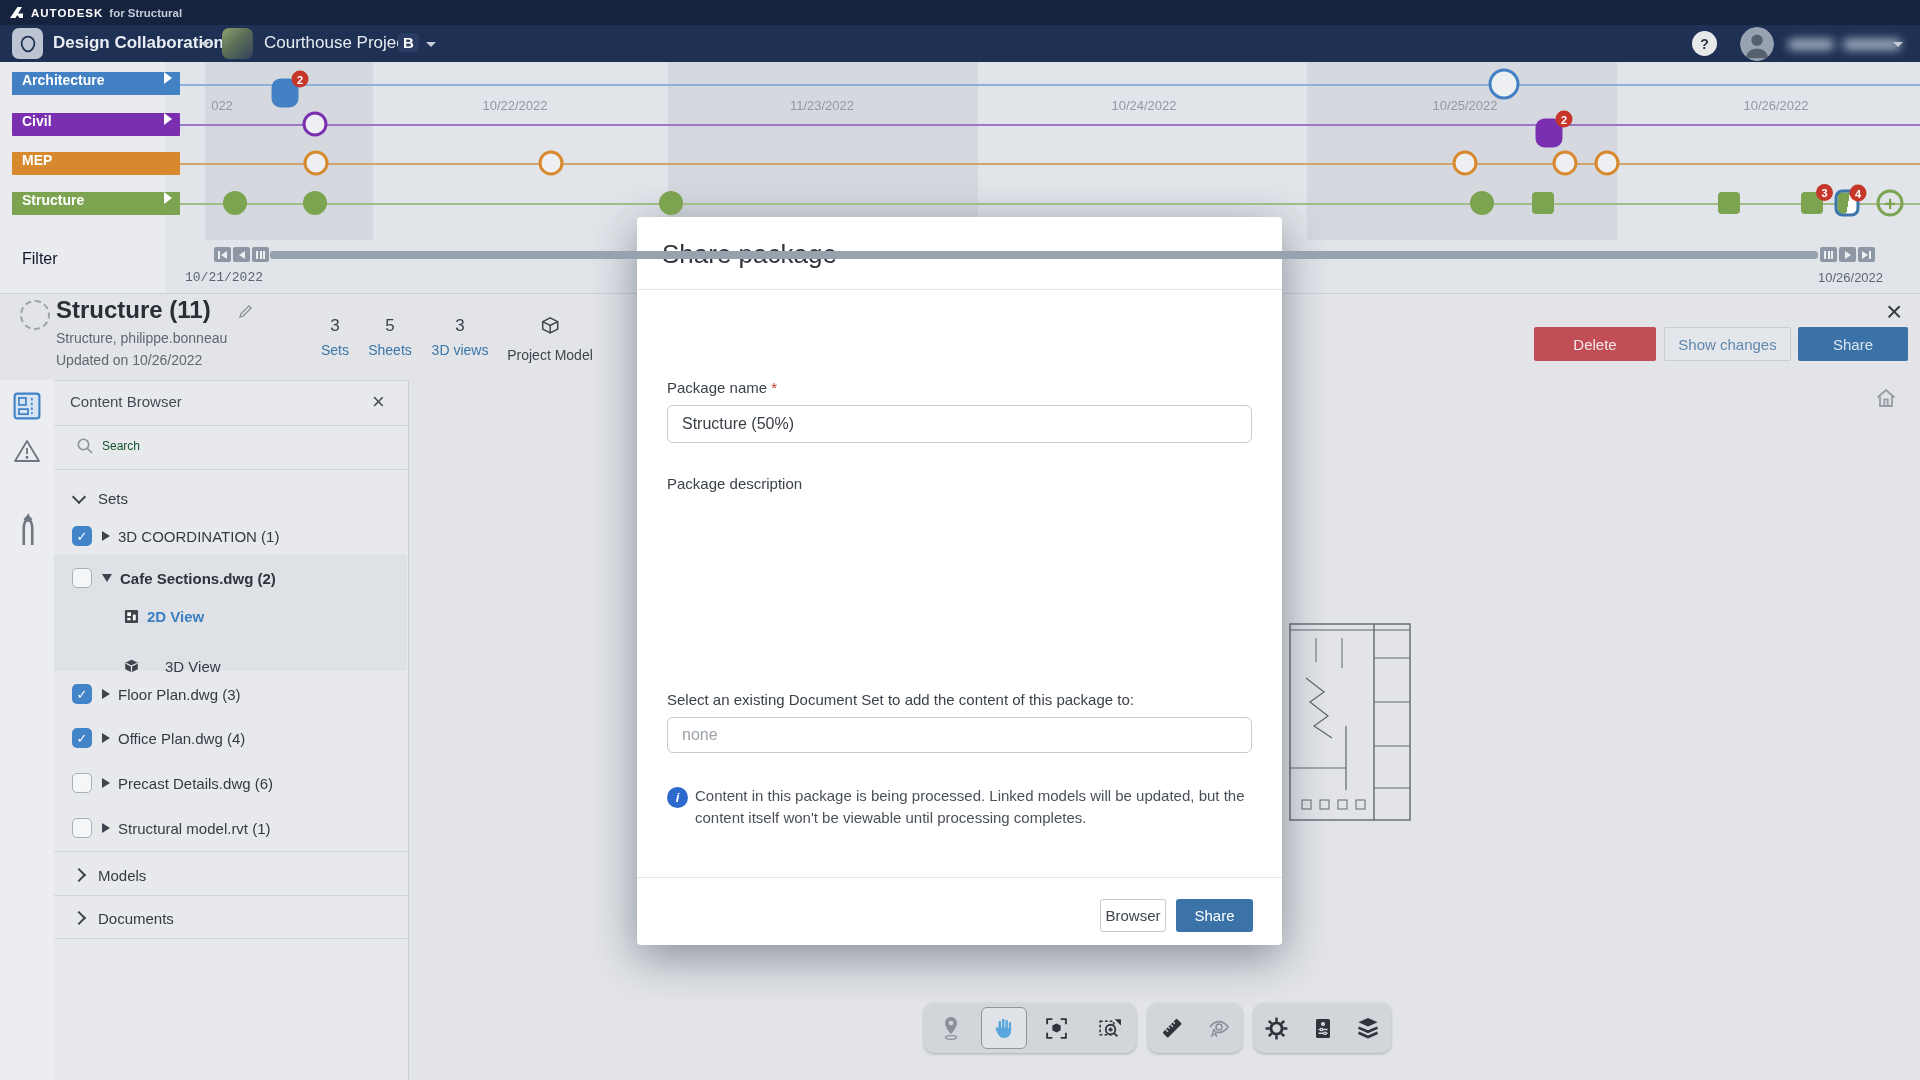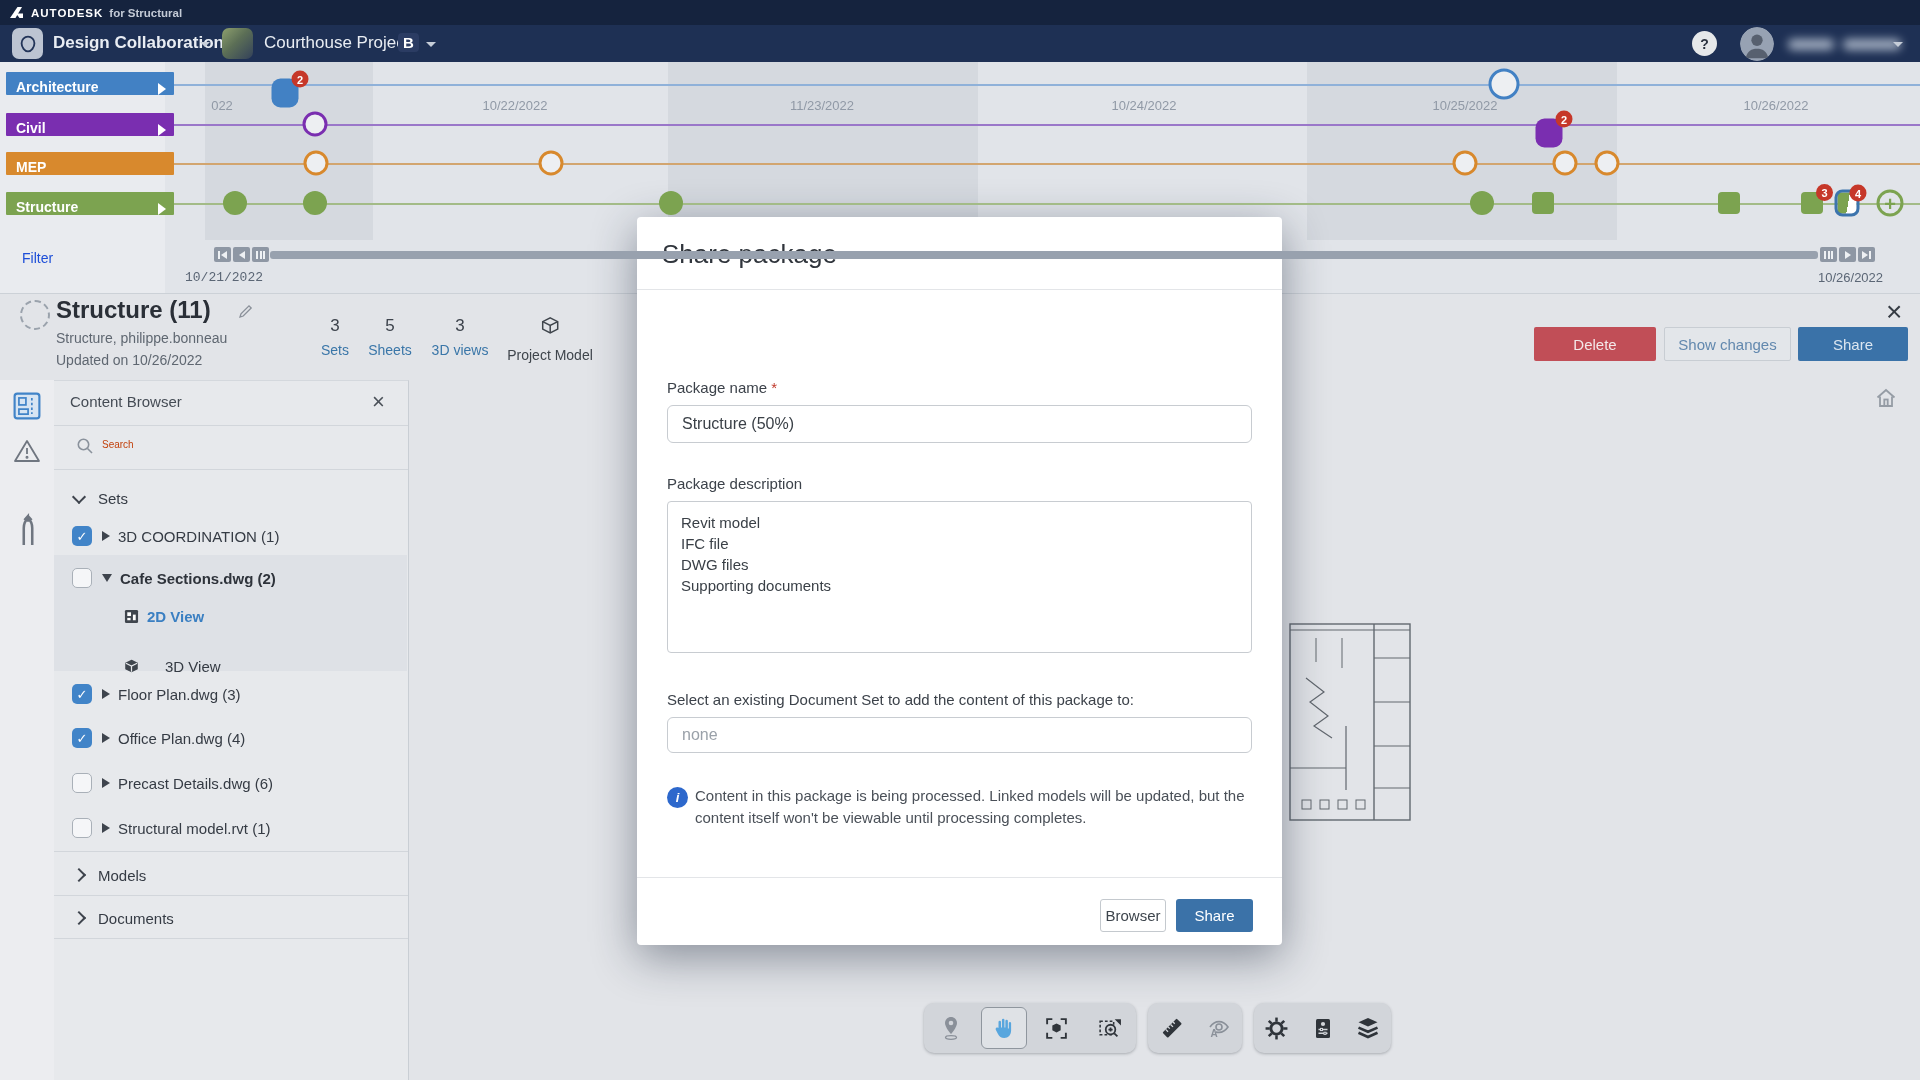--- a/index.html
+++ b/index.html
@@ -31,39 +31,39 @@
   .blur-name{position:absolute;left:1788px;top:14px;display:flex;gap:9px;filter:blur(5px);opacity:.85;}
   .blur-name span{display:block;height:11px;border-radius:5px;background:#b7c2d2;}
 
   
   .timeline{position:absolute;left:0;top:62px;width:1920px;height:231px;background:#e1e4e9;
             border-bottom:1px solid #ccd1d7;}
   .lane-col{position:absolute;left:0;top:0;width:165px;height:231px;background:#e9ebef;}
   .band{position:absolute;top:0;height:178px;background:#d5d9df;}
   .tl-line{position:absolute;left:165px;right:0;height:2px;z-index:1;}
   .tl-date{position:absolute;top:36px;transform:translateX(-50%);font-size:13px;color:#9099a6;z-index:0;}
-  .lane{position:absolute;left:6px;width:168px;height:23px;z-index:3;display:flex;align-items:flex-end;
+  .lane{position:absolute;left:12px;width:168px;height:23px;z-index:3;display:flex;align-items:flex-start;
         justify-content:space-between;padding:0 8px 0 10px;box-sizing:border-box;border-radius:1px;}
   .lane-label{color:#fff;font-size:14px;font-weight:bold;}
   .lane-arrow{width:0;height:0;border-top:6px solid transparent;border-bottom:6px solid transparent;
               border-left:8px solid #fff;}
   #markers{position:absolute;left:0;top:0;right:0;bottom:0;z-index:2;}
   .marker{position:absolute;transform:translate(-50%,-50%);box-sizing:border-box;}
   .m-dot{width:24px;height:24px;border-radius:50%;}
   .m-ring{width:25px;height:25px;border-radius:50%;border:3px solid;background:#edeff2;}
   .m-ring-lg{width:31px;height:31px;border-radius:50%;border:3px solid;background:#edeff2;}
   .m-square{width:22px;height:22px;border-radius:4px;}
   .m-package{width:27px;height:29px;border-radius:9px;}
   .m-package-selected{width:25px;height:27px;border-radius:8px;border:3px solid #3c74ad;}
   .m-add{width:27px;height:27px;border-radius:50%;border:3px solid;background:transparent;
          display:flex;align-items:center;justify-content:center;font-size:20px;font-weight:bold;line-height:1;}
   .badge{position:absolute;top:-8px;right:-10px;width:17px;height:17px;border-radius:50%;
          background:#c63729;color:#fff;font-size:11px;font-weight:bold;
          display:flex;align-items:center;justify-content:center;}
-  .filter-link{position:absolute;left:22px;top:188px;color:#1d4ed8;font-size:14px;z-index:3;}
+  .filter-link{position:absolute;left:22px;top:188px;color:#0f172a;font-size:16px;z-index:3;}
   .scrub-btns{position:absolute;top:185px;display:flex;gap:2px;z-index:3;}
   .sb{width:17px;height:15px;background:#8e97a4;border-radius:2px;display:flex;gap:1.5px;
       align-items:center;justify-content:center;}
   .sb .bar{width:2px;height:8px;background:#eef1f4;}
   .sb .tl{width:0;height:0;border-top:4px solid transparent;border-bottom:4px solid transparent;
           border-right:6px solid #eef1f4;}
   .sb .tr{width:0;height:0;border-top:4px solid transparent;border-bottom:4px solid transparent;
           border-left:6px solid #eef1f4;}
   .scrub-bar{position:absolute;left:270px;top:189px;width:1548px;height:8px;background:#98a1ae;
              border-radius:3px;z-index:2;}
@@ -89,21 +89,21 @@
 
   
   .icon-strip{position:absolute;left:0;top:380px;width:54px;height:700px;background:#ecedf0;}
   .strip-ic{position:absolute;left:13px;}
   .cbrowser{position:absolute;left:54px;top:380px;width:355px;height:700px;background:#e7e9ec;
             border-right:1px solid #c9ced4;border-top:1px solid #d4d8dd;box-sizing:border-box;}
   .cb-title{position:absolute;left:16px;top:12px;font-size:15px;color:#454c55;}
   .cb-x{position:absolute;left:318px;top:8px;font-size:22px;color:#4a5058;}
   .cb-hr{position:absolute;left:0;right:0;height:1px;background:#d2d6db;}
   .search-ic{position:absolute;left:22px;top:56px;}
-  .search-ph{position:absolute;left:48px;top:58px;font-size:10px;color:#c2410c;}
+  .search-ph{position:absolute;left:48px;top:58px;font-size:12px;color:#14532d;}
   .cb-row{position:absolute;left:0;right:1px;height:26px;display:flex;align-items:center;font-size:15px;color:#353b44;}
   .cb-row .pad{width:18px;}
   .cbx{width:20px;height:20px;border-radius:5px;box-sizing:border-box;margin-right:10px;
        display:flex;align-items:center;justify-content:center;flex:none;}
   .cbx.on{background:#4184c8;color:#fff;font-size:13px;}
   .cbx.off{background:#f5f6f8;border:1.5px solid #a9b0b8;}
   .tri-r{width:0;height:0;border-top:5px solid transparent;border-bottom:5px solid transparent;
          border-left:8px solid #3e444d;margin-right:8px;flex:none;}
   .tri-d{width:0;height:0;border-left:5px solid transparent;border-right:5px solid transparent;
          border-top:8px solid #3e444d;margin-right:8px;flex:none;}
@@ -472,24 +472,20 @@
 
   <div class="modal">
     <div class="m-title">Share package</div>
     <div class="m-hr" style="top:72px;"></div>
     <div class="m-label" style="top:162px;">
       <span>Package name</span>
       <span class="req">*</span>
     </div>
     <input class="m-input" style="top: 188px;" value="Structure (50%)">
     <div class="m-label" style="top:258px;">Package description</div>
-    <textarea class="m-textarea" style="">Revit model
-IFC file
-DWG files
-Supporting documents</textarea>
     <div class="m-label" style="top:474px;">Select an existing Document Set to add the content of this package to:</div>
     <input class="m-input" style="top: 500px; height: 36px;" placeholder="none">
     <div class="info-ic">i</div>
     <div class="info-text">Content in this package is being processed. Linked models will be updated, but the content itself won't be viewable until processing completes.</div>
     <div class="m-hr" style="top:660px;"></div>
     <div class="m-btn btn-cancel">Browser</div>
     <div class="m-btn btn-share">Share</div>
   </div>
 
   <div class="tb-group" style="left:924px;width:212px;">

